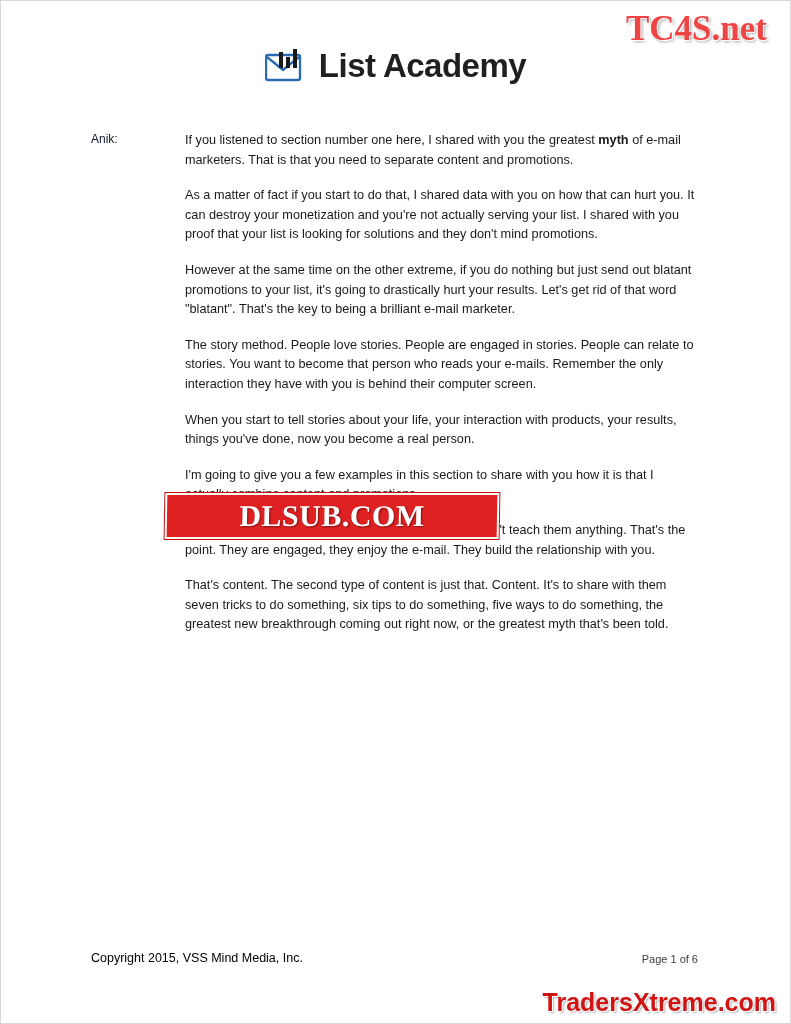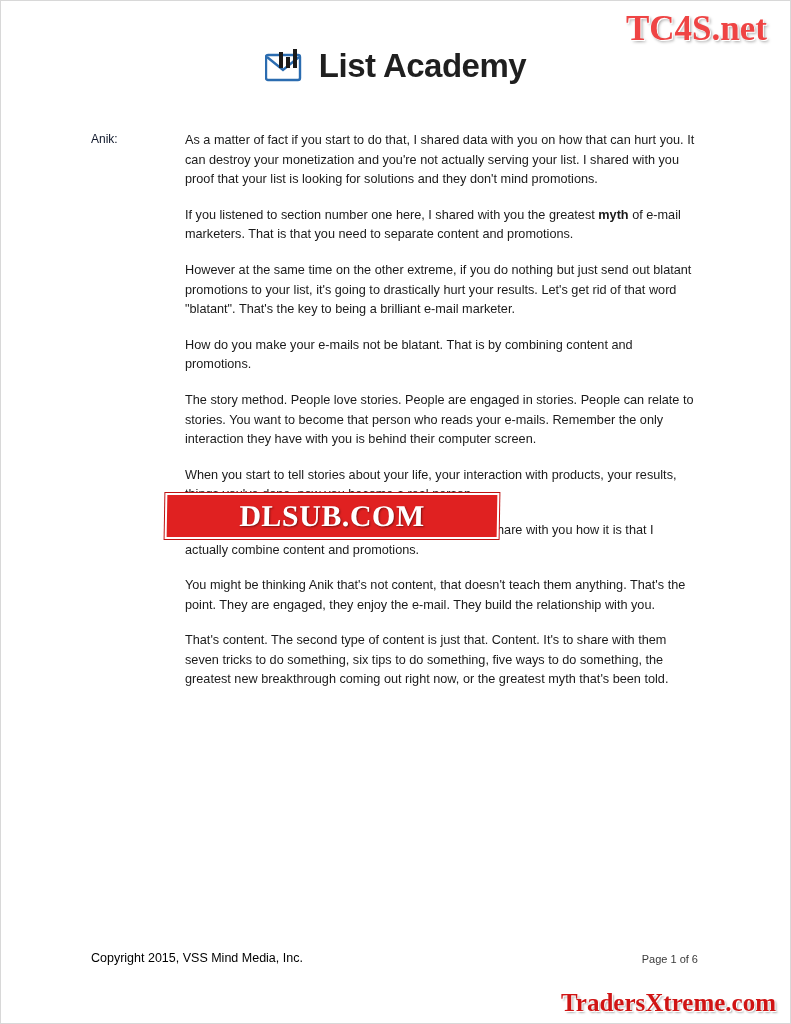--- a/index.html
+++ b/index.html
@@ -124,21 +124,21 @@
     bottom: 58px;
     font-size: 11px;
     color: #3a3a3a;
   }
 
   
   .wm-bottom {
     position: absolute;
     right: 14px;
     bottom: 6px;
-    font-family: Liberation Serif, serif;
+    font-family: Liberation Sans, sans-serif;
     font-size: 25px;
     font-weight: bold;
     color: #d01414;
     text-shadow: 1px 1px 0 #ffffff, 2px 2px 2px rgba(0,0,0,0.3);
   }
 </style>
 </head>
 <body>
 
 <div class="page">
@@ -154,24 +154,23 @@
         <rect x="21" y="8" width="4" height="11" fill="#1a1a1a"></rect>
         <rect x="28" y="0" width="4" height="19" fill="#1a1a1a"></rect>
       </svg>
     </span>
     <span class="logo-text">List Academy</span>
   </div>
 
   <div class="speaker">Anik:</div>
 
   <div class="content" id="transcript-body">
+      <p><span>If you listened to section number one here, I shared with you the greatest </span><b>myth</b><span> of e-mail marketers. That is that you need to separate content and promotions.</span></p>
       <p><span>As a matter of fact if you start to do that, I shared data with you on how that can hurt you. It can destroy your monetization and you're not actually serving your list. I shared with you proof that your list is looking for solutions and they don't mind promotions.</span></p>
-      <p><span>If you listened to section number one here, I shared with you the greatest </span><b>myth</b><span> of e-mail marketers. That is that you need to separate content and promotions.</span></p>
       <p><span>However at the same time on the other extreme, if you do nothing but just send out blatant promotions to your list, it's going to drastically hurt your results. Let's get rid of that word "blatant". That's the key to being a brilliant e-mail marketer.</span></p>
-      <p><span>How do you make your e-mails not be blatant. That is by combining content and promotions.</span></p>
       <p><span>The story method. People love stories. People are engaged in stories. People can relate to stories. You want to become that person who reads your e-mails. Remember the only interaction they have with you is behind their computer screen.</span></p>
       <p><span>When you start to tell stories about your life, your interaction with products, your results, things you've done, now you become a real person.</span></p>
       <p><span>I'm going to give you a few examples in this section to share with you how it is that I actually combine content and promotions.</span></p>
       <p><span>You might be thinking Anik that's not content, that doesn't teach them anything. That's the point. They are engaged, they enjoy the e-mail. They build the relationship with you.</span></p>
       <p><span>That's content. The second type of content is just that. Content. It's to share with them seven tricks to do something, six tips to do something, five ways to do something, the greatest new breakthrough coming out right now, or the greatest myth that's been told.</span></p>
     </div>
 
   <div class="wm-mid">
     <span>DLSUB.COM</span>
   </div>

